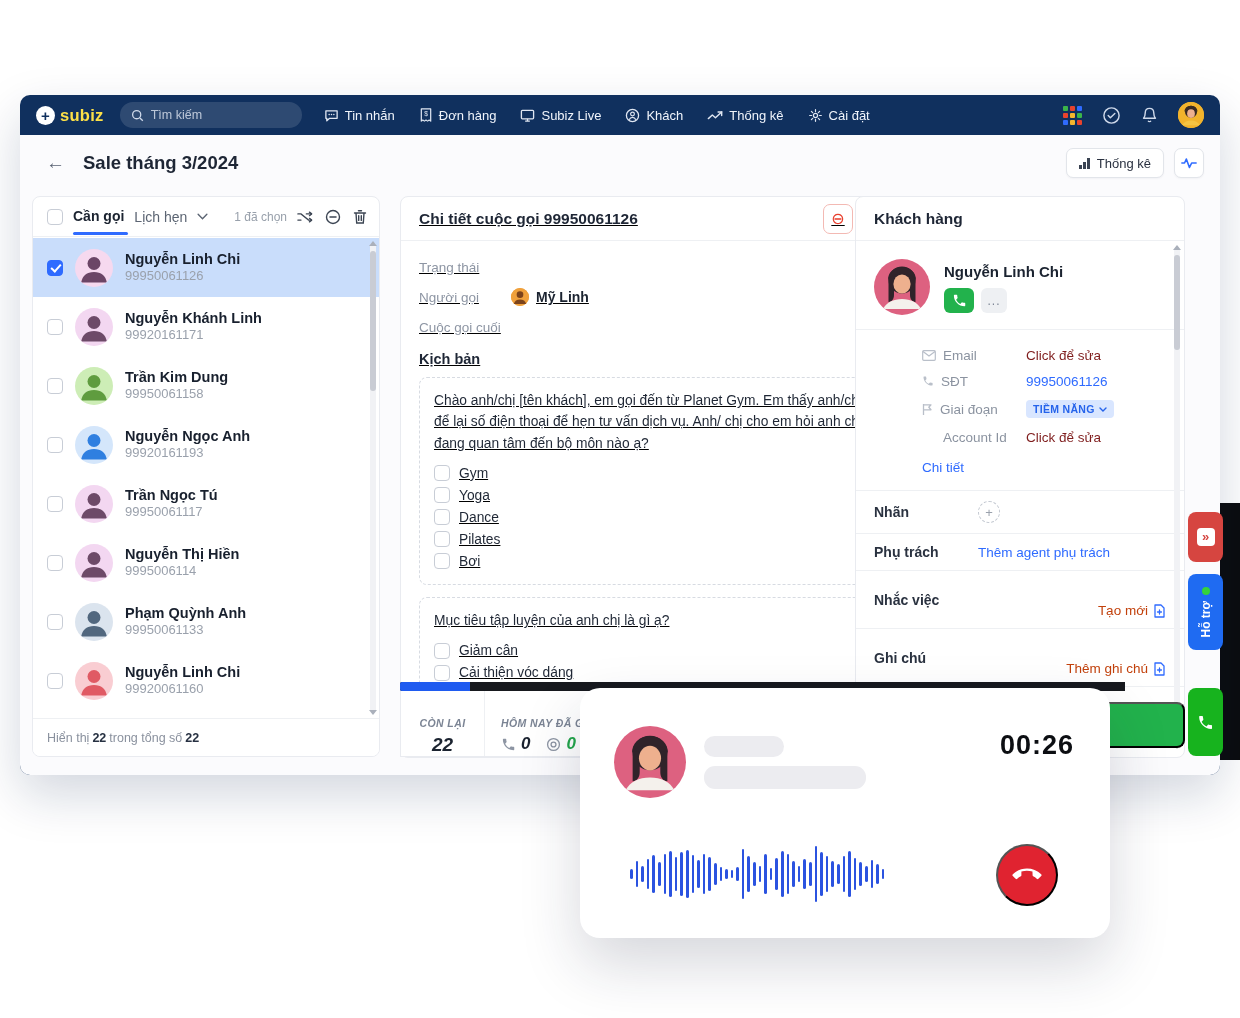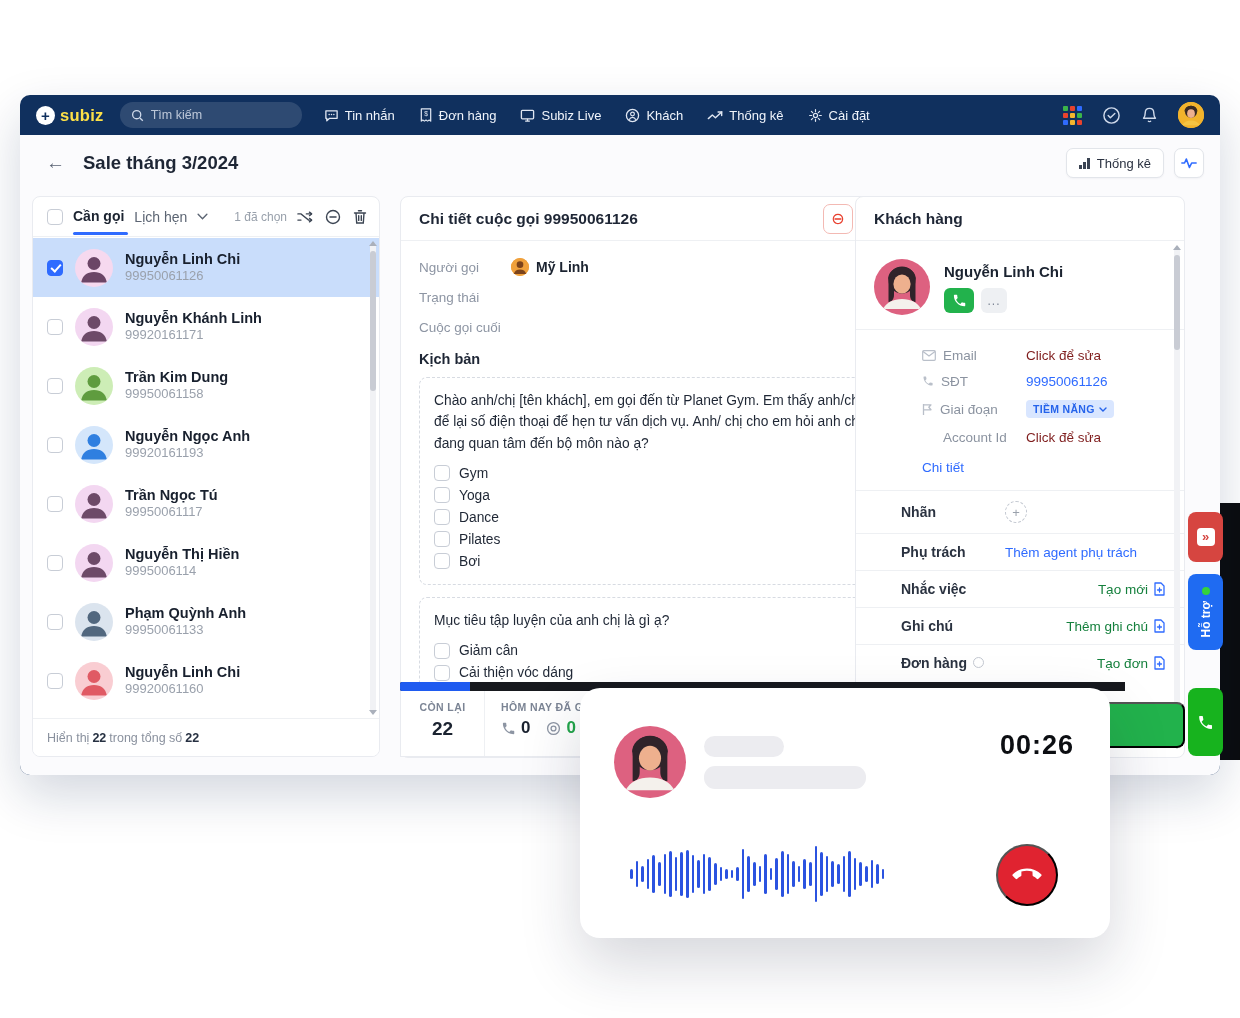--- a/index.html
+++ b/index.html
@@ -56,42 +56,42 @@
   .avatar svg { display:block; }
   .c-name { font-size:14.5px; font-weight:bold; color:#18202e; line-height:1.25; }
   .c-phone { font-size:13px; color:#9aa1ac; line-height:1.3; }
   .lp-foot { position:absolute; left:0; right:0; bottom:0; height:38px; border-top:1px solid #eef0f3; display:flex; align-items:center; padding:0 14px; font-size:12.5px; color:#8a919e; background:#fff; }
   .lp-foot b { color:#273142; margin:0 3px; }
   .scrollbar { position:absolute; width:6px; border-radius:3px; background:#f1f2f5; }
   .sb-thumb { position:absolute; left:0; width:6px; border-radius:3px; background:#c9ccd4; }
   .sb-arrow { position:absolute; left:-1px; width:0; height:0; border-left:4px solid transparent; border-right:4px solid transparent; }
 
   
-  .p-mid { left:380px; top:61px; width:502px; height:562px; overflow:hidden; }
+  .p-mid { left:380px; top:61px; width:502px; height:562px; overflow:hidden;text-decoration:underline; }
   .mp-head { height:44px; display:flex; align-items:center; padding:0 10px 0 18px; border-bottom:1px solid #eef0f3; }
   .mp-title { font-size:15.5px; font-weight:bold; color:#1e2635; }
   .mp-actions { margin-left:auto; display:flex; gap:8px; }
   .btn-ominus { width:30px; height:30px; border:1px solid #f3b9b3; border-radius:7px; background:#fff; color:#e8402f; font-size:16px; display:flex; align-items:center; justify-content:center; cursor:pointer; }
   .btn-trash { width:30px; height:30px; border-radius:7px; background:#e8402f; display:flex; align-items:center; justify-content:center; cursor:pointer; }
   .mp-body { padding:16px 18px 0; }
   .f-row { display:flex; align-items:center; margin-bottom:10px; min-height:20px; }
   .f-label { width:92px; font-size:13.5px; color:#8d95a3; flex:none; }
   .caller { display:flex; align-items:center; gap:7px; font-size:14px; font-weight:bold; color:#1b2330; }
   .mini-av { width:18px; height:18px; border-radius:50%; overflow:hidden; background:#f0a13c; }
   .sec-title { font-size:14.5px; font-weight:bold; color:#1e2635; margin:14px 0 10px; }
   .dash-box { border:1.5px dashed #d7dbe2; border-radius:8px; padding:12px 14px; margin-bottom:12px; }
   .script-text { font-size:13.8px; color:#1f2735; line-height:1.55; margin-bottom:8px; }
   .opt-row { display:flex; align-items:center; gap:9px; padding:3px 0; }
   .opt-label { font-size:13.8px; color:#1f2735; }
 
   .progress-bar { position:absolute; left:380px; top:547px; width:725px; height:9px; background:#17191e; border-radius:2px 0 0 2px; overflow:hidden; z-index:2; }
   .progress-fill { position:absolute; left:0; top:0; bottom:0; background:#1f5bf0; }
 
   .stats-bar { position:absolute; left:380px; top:556px; width:445px; height:66px; background:#fff; border:1px solid #e9ebf0; border-top:none; display:flex; z-index:2; }
-  .stat { padding:10px 0 0; text-align:center; }
+  .stat { padding:26px 0 0; text-align:center;font-style:italic; }
   .stat-1 { width:84px; border-right:1px solid #eef0f3; }
   .stat-label { font-size:10.5px; letter-spacing:.4px; color:#7b8494; font-weight:bold; white-space:nowrap; }
   .stat-value { font-size:19px; font-weight:bold; color:#1b2330; margin-top:5px; }
   .stat-2 { padding-left:16px; text-align:left; }
   .stat-nums { display:flex; align-items:center; gap:16px; margin-top:5px; }
   .stat-num { display:flex; align-items:center; gap:5px; font-size:17px; font-weight:bold; color:#1b2330; }
   .stat-num.green { color:#22a54a; }
 
   .call-button { position:absolute; left:1005px; top:567px; width:160px; height:46px; border-radius:8px; background:#22b24c; z-index:1; cursor:pointer; }
 
@@ -104,23 +104,23 @@
   .cust-actions { display:flex; gap:7px; }
   .btn-call-sm { width:30px; height:25px; border-radius:6px; background:#22b24c; display:flex; align-items:center; justify-content:center; cursor:pointer; }
   .btn-more { width:26px; height:25px; border-radius:6px; background:#eef0f3; color:#7b8494; font-size:12px; display:flex; align-items:center; justify-content:center; letter-spacing:1px; cursor:pointer; }
   .rp-fields { padding:12px 18px 10px; border-bottom:1px solid #eef0f3; }
   .r-row { display:flex; align-items:center; min-height:26px; font-size:13.5px;margin-left:48px; }
   .r-label { width:104px; color:#8b93a0; display:flex; align-items:center; gap:7px; flex:none; }
   .r-muted { color:#7f1d1d; }
   .r-link { color:#2f6bff; cursor:pointer; }
   .stage-badge { background:#d9e6ff; color:#2563eb; font-size:10.5px; font-weight:bold; letter-spacing:.3px; border-radius:4px; padding:3px 7px; display:inline-flex; align-items:center; gap:4px; cursor:pointer; }
   .rp-row { display:flex; align-items:center; padding:10px 18px; border-bottom:1px solid #eef0f3; }
-  .rp-row-label { font-size:14px; font-weight:bold; color:#2a3240; width:104px; flex:none;margin-left:27px; }
+  .rp-row-label { font-size:14px; font-weight:bold; color:#2a3240; width:104px; flex:none; }
   .rp-row .action-left { font-size:13.5px; color:#2f6bff; cursor:pointer; }
-  .rp-row .action-right { margin-left:auto; font-size:13.5px; color:#15803d; display:flex; align-items:center; gap:5px; cursor:pointer; }
+  .rp-row .action-right { margin-left:auto; font-size:13.5px; color:#c2410c; display:flex; align-items:center; gap:5px; cursor:pointer;margin-top:22px; }
   .add-circle { width:22px; height:22px; border:1.5px dashed #c3c8d1; border-radius:50%; color:#9aa1ac; font-size:13px; display:flex; align-items:center; justify-content:center; cursor:pointer; }
   .dot-circle { width:11px; height:11px; border:1.5px solid #c3c8d1; border-radius:50%; display:inline-block; margin-left:6px; }
 
   
   .call-card { position:absolute; left:580px; top:688px; width:530px; height:250px; background:#fff; border-radius:20px; box-shadow:0 26px 60px rgba(25,35,60,.18); z-index:5; }
   .cc-av { position:absolute; left:34px; top:38px; width:72px; height:72px; border-radius:50%; overflow:hidden; }
   .pill { position:absolute; background:#ececf0; border-radius:11px; }
   .cc-timer { position:absolute; right:36px; top:42px; font-size:27px; font-weight:600; letter-spacing:1px; color:#0c0e12; }
   .waveform { position:absolute; left:50px; top:150px; width:262px; height:72px; display:flex; align-items:center; gap:3px; }
   .waveform i { width:2.6px; border-radius:2px; background:#2b53e0; display:block; flex:none; }
@@ -413,33 +413,33 @@
             <button class="btn-ominus">⊖</button>
             <button class="btn-trash">
               <svg width="13" height="15" viewBox="0 0 14 16">
                   <path d="M1.5 4h11M5.5 1.8h3M3 4l.7 10h6.6L11 4M5.7 6.8v4.6M8.3 6.8v4.6" fill="none" stroke="#fff" stroke-width="1.5" stroke-linecap="round"></path>
                 </svg>
             </button>
           </span>
         </div>
         <div class="mp-body">
           <div class="f-row">
+              <span class="f-label">Trạng thái</span>
+            </div>
+          <div class="f-row">
             <span class="f-label">Người gọi</span>
             <span class="caller">
               <span class="mini-av"><svg viewBox="0 0 38 38" width="100%" height="100%">
                     <rect width="38" height="38" fill="#f0a13c"></rect>
                     <circle cx="19" cy="14" r="7" fill="#7c431b"></circle>
                     <path d="M6 34c1.5-6.5 6.5-9.5 13-9.5S30.5 27.5 32 34z" fill="#7c431b"></path>
                   </svg></span>
               <span>Mỹ Linh</span>
             </span>
           </div>
-          <div class="f-row">
-              <span class="f-label">Trạng thái</span>
-            </div>
           <div class="f-row">
               <span class="f-label">Cuộc gọi cuối</span>
             </div>
           <div class="sec-title">Kịch bản</div>
           <div class="dash-box">
             <p class="script-text">Chào anh/chị [tên khách], em gọi đến từ Planet Gym. Em thấy anh/chị để lại số điện thoại để hẹn tư vấn dịch vụ. Anh/ chị cho em hỏi anh chị đang quan tâm đến bộ môn nào ạ?</p>
             <div>
                 <div class="opt-row">
                   <span class="cb"></span>
                   <span class="opt-label">Gym</span>

